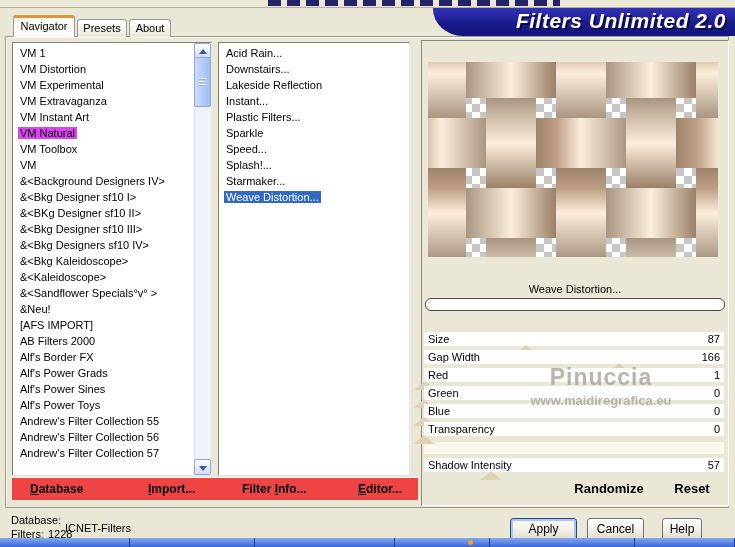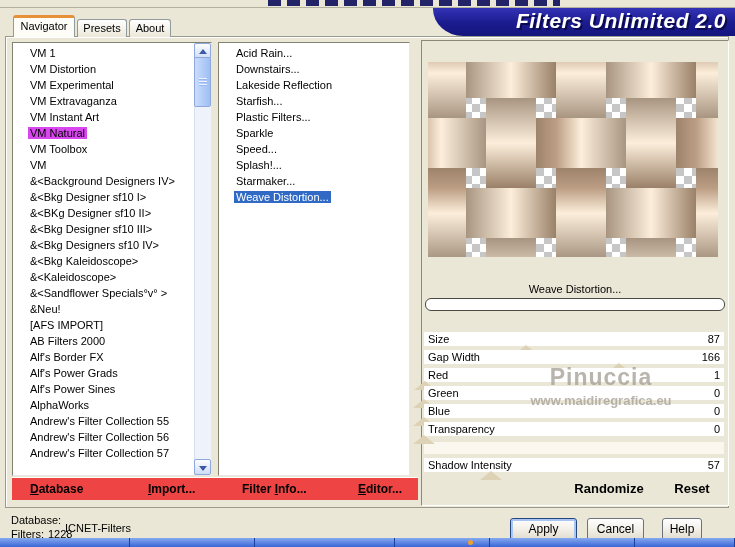--- a/index.html
+++ b/index.html
@@ -47,21 +47,21 @@
   }
 
   
   .listbox {
     background:#fff; border:1px solid #828272;
     border-right-color:#e8e8e0; border-bottom-color:#e8e8e0;
     overflow:hidden; padding-top:2px;
   }
   .list-left  { left:12px;  top:42px; width:200px; height:434px; }
   .list-mid   { left:218px; top:42px; width:192px; height:434px; }
-  .list-item { height:16px; line-height:16px; padding-left:15px; white-space:nowrap; }
+  .list-item { height:16px; line-height:16px; padding-left:5px; white-space:nowrap; }
   .list-item .li-text { padding:0 2px; }
   .sel-inactive .li-text { background:#d946ef; }
   .sel-active  .li-text { background:#316ac5; color:#fff; }
 
   
   .scrollbar { left:194px; top:43px; width:17px; height:432px; background:#eef2fa; box-shadow:inset 1px 0 0 #d5dff0; }
   .sb-btn {
     position:absolute; left:0; width:17px; height:16px;
     background:linear-gradient(180deg,#fdfdfd,#cfddf8);
     border:1px solid #8fa8dc; border-radius:2px;
@@ -184,21 +184,21 @@
     <div class="list-item"><span class="li-text">&amp;&lt;Bkg Designers sf10 IV&gt;</span></div>
     <div class="list-item"><span class="li-text">&amp;&lt;Bkg Kaleidoscope&gt;</span></div>
     <div class="list-item"><span class="li-text">&amp;&lt;Kaleidoscope&gt;</span></div>
     <div class="list-item"><span class="li-text">&amp;&lt;Sandflower Specials°v° &gt;</span></div>
     <div class="list-item"><span class="li-text">&amp;Neu!</span></div>
     <div class="list-item"><span class="li-text">[AFS IMPORT]</span></div>
     <div class="list-item"><span class="li-text">AB Filters 2000</span></div>
     <div class="list-item"><span class="li-text">Alf's Border FX</span></div>
     <div class="list-item"><span class="li-text">Alf's Power Grads</span></div>
     <div class="list-item"><span class="li-text">Alf's Power Sines</span></div>
-    <div class="list-item"><span class="li-text">AlphaWorks</span></div>
+    <div class="list-item"><span class="li-text">Alf's Power Toys</span></div>
     <div class="list-item"><span class="li-text">Andrew's Filter Collection 55</span></div>
     <div class="list-item"><span class="li-text">Andrew's Filter Collection 56</span></div>
     <div class="list-item"><span class="li-text">Andrew's Filter Collection 57</span></div>
   </div>
 
 <div class="abs scrollbar">
   <div class="sb-btn sb-up">
     <div class="sb-arrow"></div>
   </div>
   <div class="sb-thumb">
@@ -206,21 +206,21 @@
   </div>
   <div class="sb-btn sb-down">
     <div class="sb-arrow"></div>
   </div>
 </div>
 
 <div class="abs listbox list-mid">
     <div class="list-item"><span class="li-text">Acid Rain...</span></div>
     <div class="list-item"><span class="li-text">Downstairs...</span></div>
     <div class="list-item"><span class="li-text">Lakeside Reflection</span></div>
-    <div class="list-item"><span class="li-text">Starfish...</span></div>
+    <div class="list-item"><span class="li-text">Instant...</span></div>
     <div class="list-item"><span class="li-text">Plastic Filters...</span></div>
     <div class="list-item"><span class="li-text">Sparkle</span></div>
     <div class="list-item"><span class="li-text">Speed...</span></div>
     <div class="list-item"><span class="li-text">Splash!...</span></div>
     <div class="list-item"><span class="li-text">Starmaker...</span></div>
     <div class="list-item sel-active"><span class="li-text">Weave Distortion...</span></div>
   </div>
 
 <div class="abs menubar">
     <span class="menu-item"><span></span><u>D</u><span>atabase</span></span>

